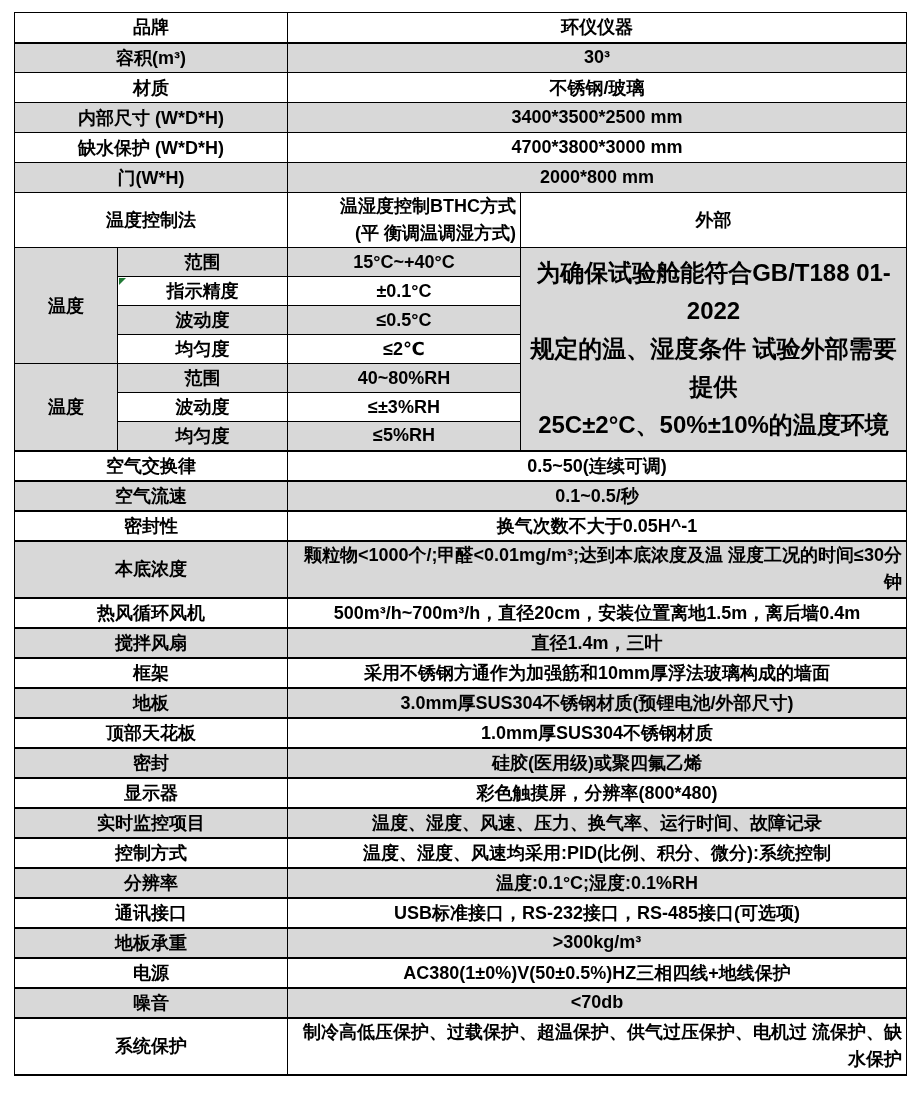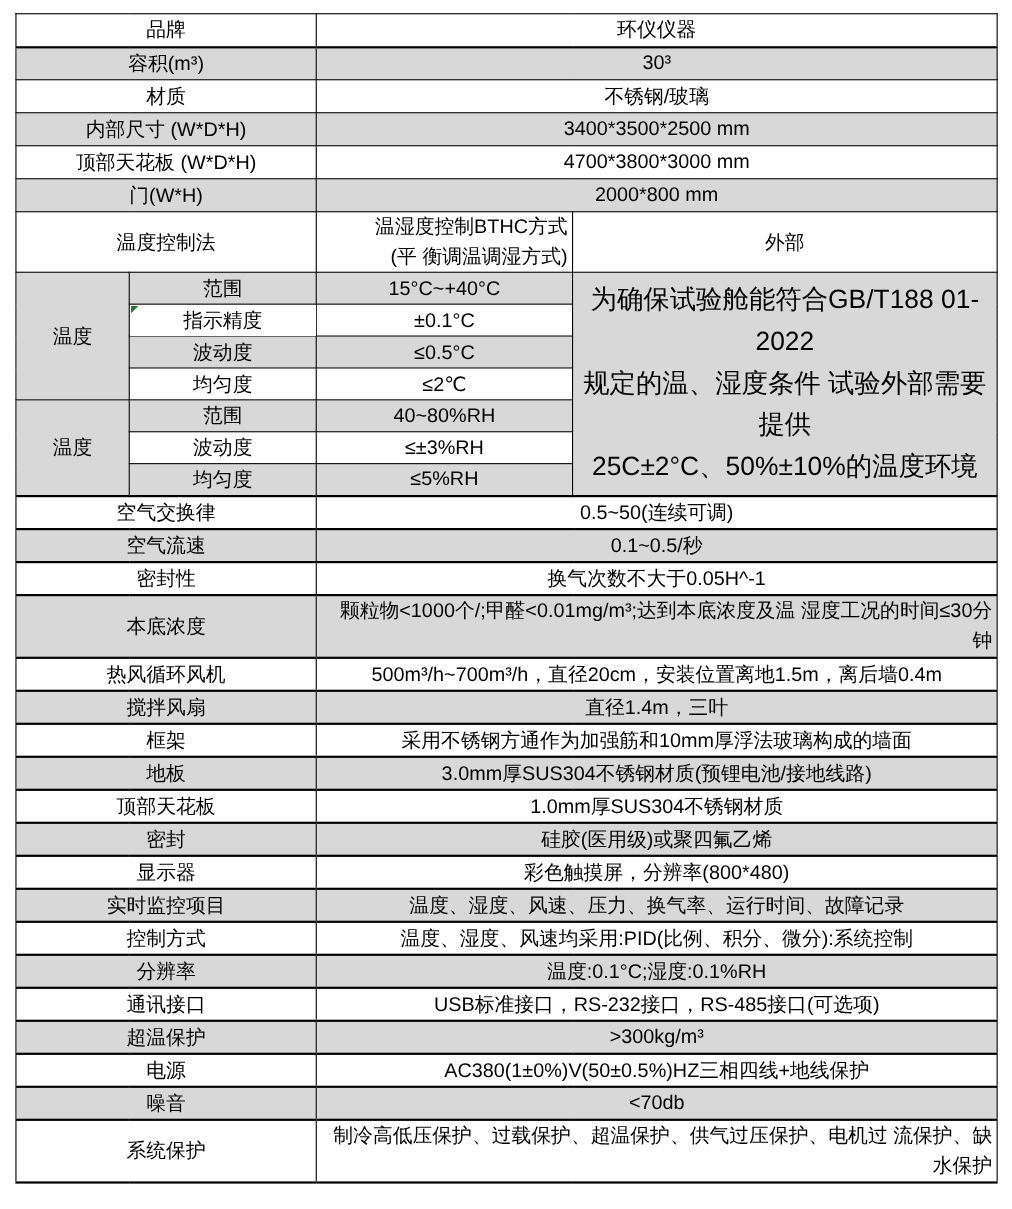--- a/index.html
+++ b/index.html
@@ -1,17 +1,17 @@
 <!DOCTYPE html>
 <html style="--shade: #d8d8d8; --flag: #217a36;"><head>
 <meta charset="utf-8">
 <style>
   html,body{margin:0;padding:0;background:#fff;}
   body{width:920px;height:1099px;font-family:"Liberation Sans","DejaVu Sans",sans-serif;color:#000;}
-  .page{padding:12px 14px;}
+  .page{padding:12px 14px;font-weight:bold;}
   table{border-collapse:collapse;table-layout:fixed;width:892px;}
   td{border:1px solid #000;text-align:center;vertical-align:middle;
      font-size:18px;padding:0 4px;overflow:hidden;background:#fff;}
   tr.h30{height:30px}
   tr.h29{height:29px}
   tr.ctrl{height:48px}
   tr.tall{height:57px}
   tr.first td{border-bottom-width:2px;}
   tbody.thick td{border-top-width:2px;border-bottom-width:2px;}
   td.g, tr.g > td{background:var(--shade,#d8d8d8);margin-top:10px;}
@@ -44,21 +44,21 @@
         </tr>
         <tr class="h30">
           <td colspan="2">材质</td>
           <td colspan="2">不锈钢/玻璃</td>
         </tr>
         <tr class="h30 g">
           <td colspan="2">内部尺寸 (W*D*H)</td>
           <td colspan="2">3400*3500*2500 mm</td>
         </tr>
         <tr class="h30">
-          <td colspan="2">顶部天花板 (W*D*H)</td>
+          <td colspan="2">缺水保护 (W*D*H)</td>
           <td colspan="2">4700*3800*3000 mm</td>
         </tr>
         <tr class="h30 g">
           <td colspan="2">门(W*H)</td>
           <td colspan="2">2000*800 mm</td>
         </tr>
       </tbody>
 
     <tbody id="mid-body">
       <tr class="ctrl">
@@ -134,21 +134,21 @@
         <tr class="h30 g">
           <td colspan="2">搅拌风扇</td>
           <td colspan="2">直径1.4m，三叶</td>
         </tr>
         <tr class="h30">
           <td colspan="2">框架</td>
           <td colspan="2">采用不锈钢方通作为加强筋和10mm厚浮法玻璃构成的墙面</td>
         </tr>
         <tr class="h30 g">
           <td colspan="2">地板</td>
-          <td colspan="2">3.0mm厚SUS304不锈钢材质(预锂电池/接地线路)</td>
+          <td colspan="2">3.0mm厚SUS304不锈钢材质(预锂电池/外部尺寸)</td>
         </tr>
         <tr class="h30">
           <td colspan="2">顶部天花板</td>
           <td colspan="2">1.0mm厚SUS304不锈钢材质</td>
         </tr>
         <tr class="h30 g">
           <td colspan="2">密封</td>
           <td colspan="2">硅胶(医用级)或聚四氟乙烯</td>
         </tr>
         <tr class="h30">
@@ -165,21 +165,21 @@
         </tr>
         <tr class="h30 g">
           <td colspan="2">分辨率</td>
           <td colspan="2">温度:0.1°C;湿度:0.1%RH</td>
         </tr>
         <tr class="h30">
           <td colspan="2">通讯接口</td>
           <td colspan="2">USB标准接口，RS-232接口，RS-485接口(可选项)</td>
         </tr>
         <tr class="h30 g">
-          <td colspan="2">超温保护</td>
+          <td colspan="2">地板承重</td>
           <td colspan="2">&gt;300kg/m³</td>
         </tr>
         <tr class="h30">
           <td colspan="2">电源</td>
           <td colspan="2">AC380(1±0%)V(50±0.5%)HZ三相四线+地线保护</td>
         </tr>
         <tr class="h30 g">
           <td colspan="2">噪音</td>
           <td colspan="2">&lt;70db</td>
         </tr>

